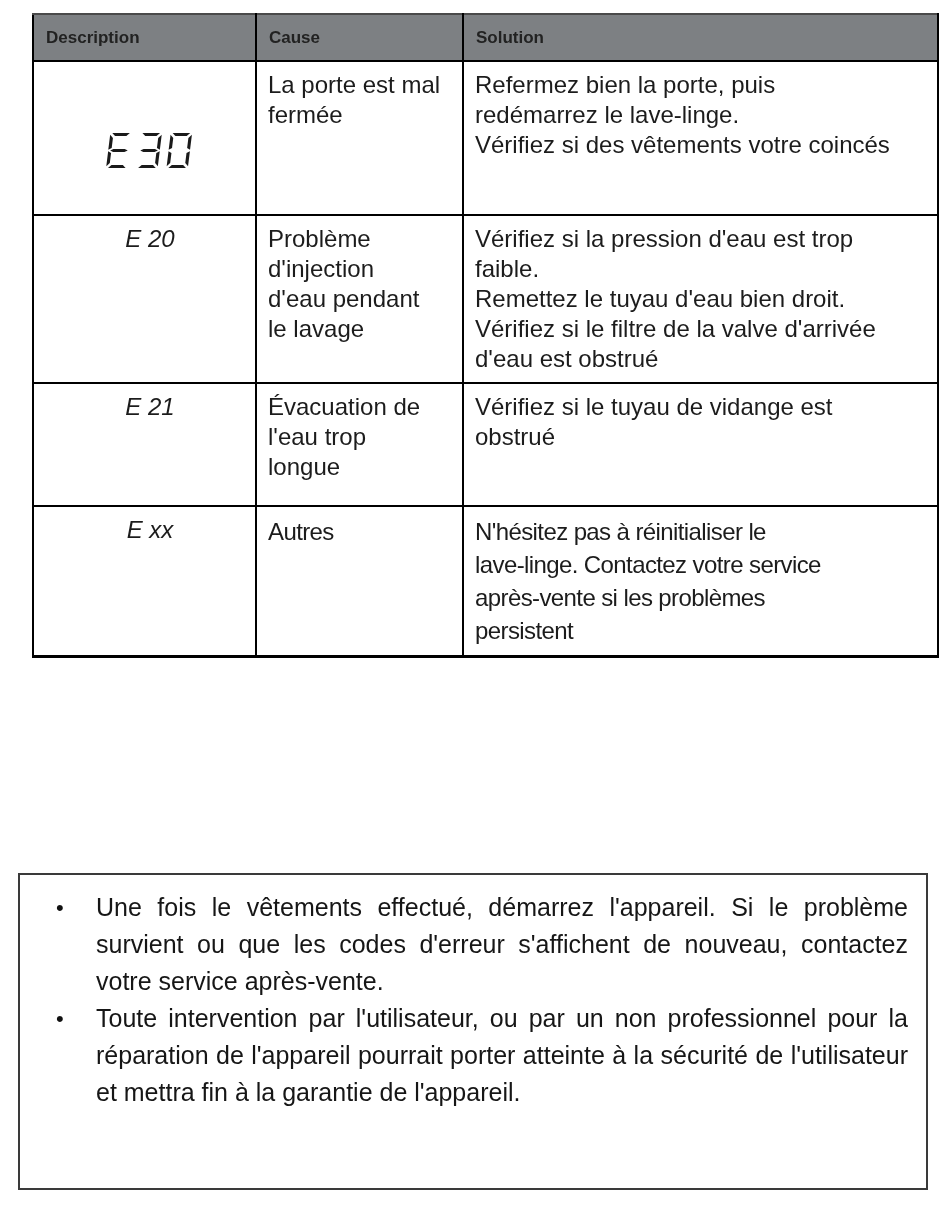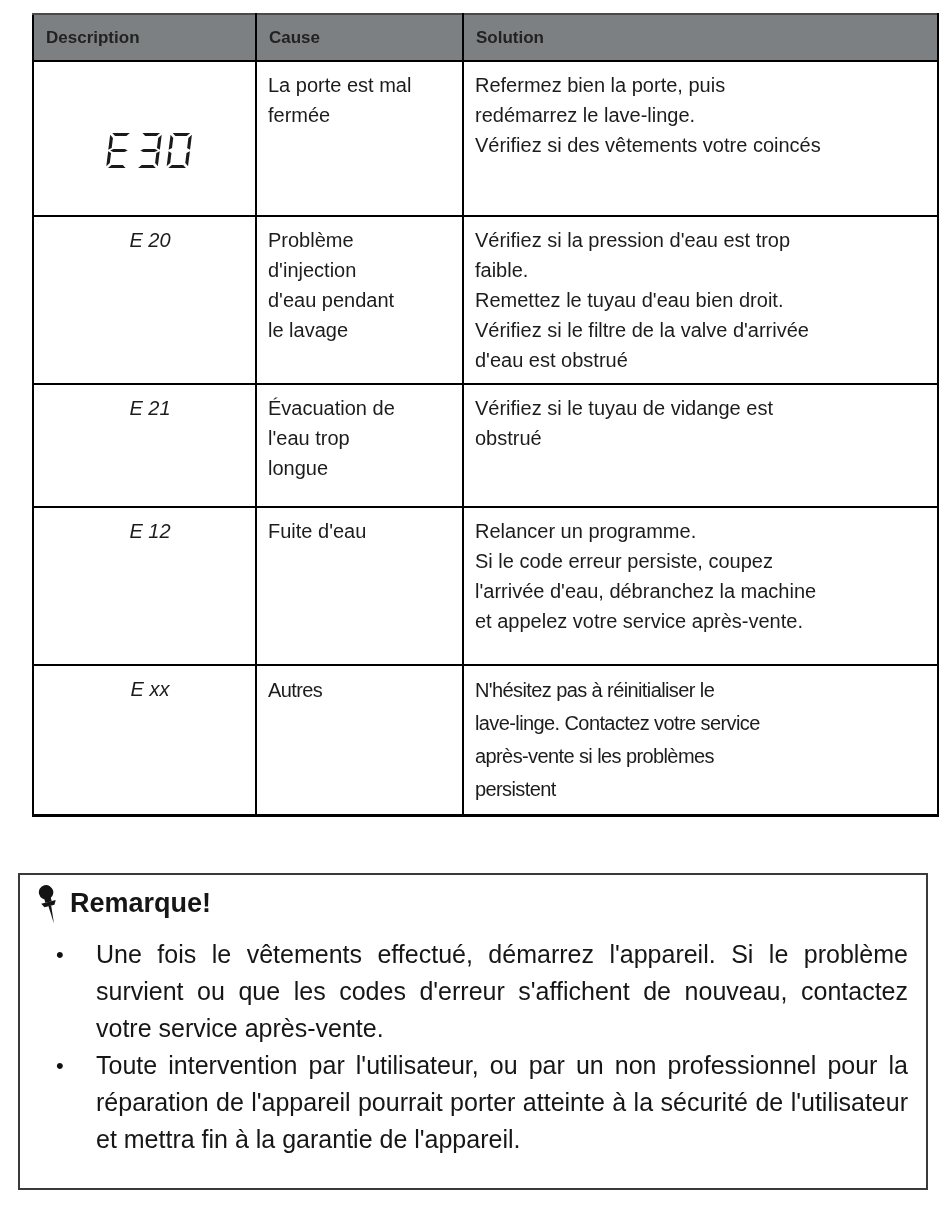--- a/index.html
+++ b/index.html
@@ -39,21 +39,21 @@
     font-weight: bold;
     text-align: left;
     padding: 10px 8px 10px 12px;
     border: 2px solid #000;
     border-top-color: #4a4a4a;
     height: 25px;
   }
   table.err td {
     border: 2px solid #000;
     vertical-align: top;
-    font-size: 20px;
+    font-size: 24px;
     line-height: 30px;
     padding: 8px 0 8px 11px;
     white-space: pre-line;
   }
   td.code {
     text-align: center;
     font-style: italic;
     font-size: 31px;
     padding-top: 14px;
     padding-right: 56px;
@@ -193,53 +193,32 @@
 d'eau est obstrué</td>
       </tr>
       <tr class="r3">
         <td class="code">E 21</td>
         <td class="cause">Évacuation de
 l'eau trop
 longue</td>
         <td class="solution">Vérifiez si le tuyau de vidange est
 obstrué</td>
       </tr>
-      <tr class="r4">
-        <td class="code">E 12</td>
-        <td class="cause">Fuite d'eau</td>
-        <td class="solution">Relancer un programme.
-Si le code erreur persiste, coupez
-l'arrivée d'eau, débranchez la machine
-et appelez votre service après-vente.</td>
-      </tr>
       <tr class="r5">
         <td class="code">E xx</td>
         <td class="cause">Autres</td>
         <td class="solution">N'hésitez pas à réinitialiser le
 lave-linge. Contactez votre service
 après-vente si les problèmes
 persistent</td>
       </tr>
     </tbody>
   </table>
 
   <div class="note">
-    <div class="note-title-row">
-      <span class="pin">
-        <svg width="27" height="42" viewBox="0 0 22 36" aria-hidden="true">
-          <g transform="rotate(-14 11 12)" fill="#141414">
-            <circle cx="11" cy="7" r="6.2"></circle>
-            <rect x="8.2" y="11" width="5.6" height="4.6"></rect>
-            <path d="M4.6 15.4 L17.4 15.4 L15.4 19 L6.6 19 Z"></path>
-            <path d="M10.1 19 L12.5 19 L11.1 34.5 Z"></path>
-          </g>
-        </svg>
-      </span>
-      <span class="note-title">Remarque!</span>
-    </div>
     <div class="bullets">
       <div class="bullet">
         <span class="dot">•</span>
         <span class="bullet-text">Une fois le vêtements effectué, démarrez l'appareil. Si le problème survient ou que les codes d'erreur s'affichent de nouveau, contactez votre service après-vente.</span>
       </div>
       <div class="bullet">
         <span class="dot">•</span>
         <span class="bullet-text">Toute intervention par l'utilisateur, ou par un non professionnel pour la réparation de l'appareil pourrait porter atteinte à la sécurité de l'utilisateur et mettra fin à la garantie de l'appareil.</span>
       </div>
     </div>

